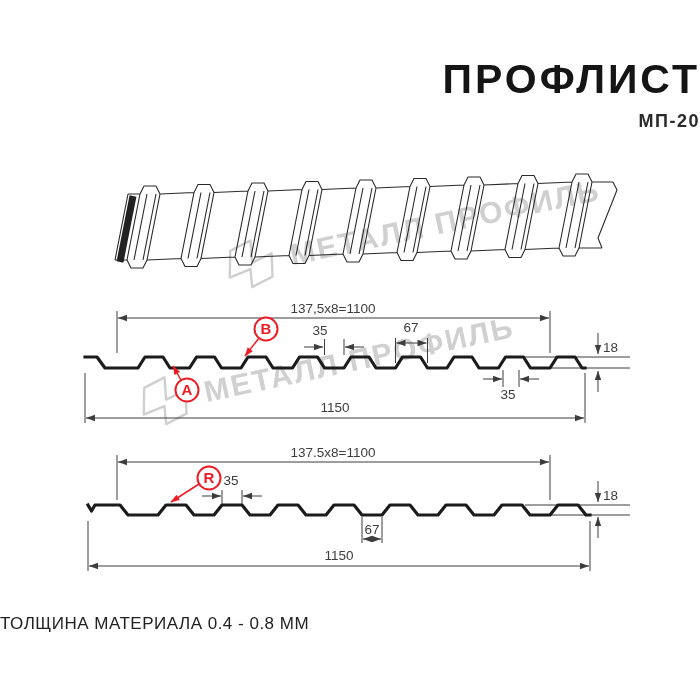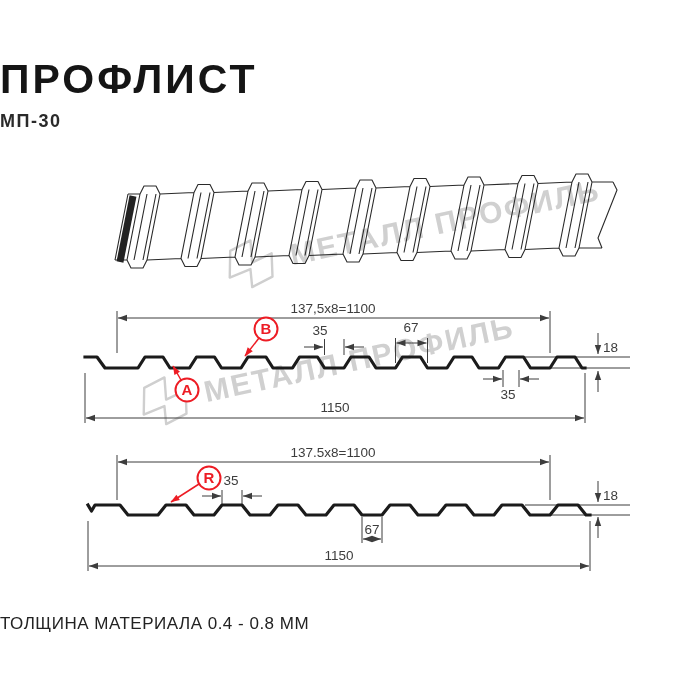--- a/index.html
+++ b/index.html
@@ -1,18 +1,18 @@
 <!DOCTYPE html>
 <html><head>
 <meta charset="utf-8">
 <style>
   html,body{margin:0;padding:0;background:#ffffff;}
   .canvas{position:relative;width:700px;height:700px;background:#ffffff;overflow:hidden;
           font-family:"Liberation Sans", sans-serif;}
-  .header{position:absolute;top:56px;left:0;right:0;text-align:left;color:#151515;}
+  .header{position:absolute;top:56px;left:0;right:0;text-align:right;color:#151515;}
   .title{font-size:41px;font-weight:700;letter-spacing:3px;}
   .subtitle{font-size:18px;font-weight:600;letter-spacing:1.5px;margin-top:8px;color:#2a2a2a;}
   .footer{position:absolute;top:614px;left:0;right:0;text-align:left;
           font-size:17px;letter-spacing:0.5px;color:#222;}
   .wm{position:absolute;display:flex;align-items:center;gap:12px;color:#d0d0d0;
       font-size:30px;font-weight:700;letter-spacing:2px;white-space:nowrap;
       transform:rotate(-12deg);transform-origin:left center;}
   svg.drawing{position:absolute;overflow:visible;}
   .sheet{fill:none;stroke:#1b1b1b;stroke-width:3.2;stroke-linejoin:round;stroke-linecap:square;}
   .thin{fill:none;stroke:#2a2a2a;stroke-width:1.1;stroke-linejoin:round;}
@@ -34,21 +34,21 @@
         <path d="M0.5,0.8 L9.5,4 L0.5,7.2 Z" fill="#3d3d3d"></path>
       </marker>
       <marker id="arr" markerUnits="userSpaceOnUse" markerWidth="10" markerHeight="8" refX="9" refY="4" orient="auto">
         <path d="M0.5,0.8 L9.5,4 L0.5,7.2 Z" fill="#ed1c24"></path>
       </marker>
     </defs>
   </svg>
 
   <div class="header">
     <div class="title">ПРОФЛИСТ</div>
-    <div class="subtitle">МП-30</div>
+    <div class="subtitle">МП-20</div>
   </div>
 
   <div class="wm" style="left:222px;top:243px;">
     <svg width="58" height="54" viewBox="0 0 58 54">
       <path d="M6 36 L12 10 L34 4 L31 26 L52 21 L48 44 L26 50 L28 32 Z" fill="none" stroke="#cfcfcf" stroke-width="2.4" stroke-linejoin="round"></path>
     </svg>
     <span>МЕТАЛЛ ПРОФИЛЬ</span>
   </div>
 
   <div class="wm" style="left:136px;top:380px;">

